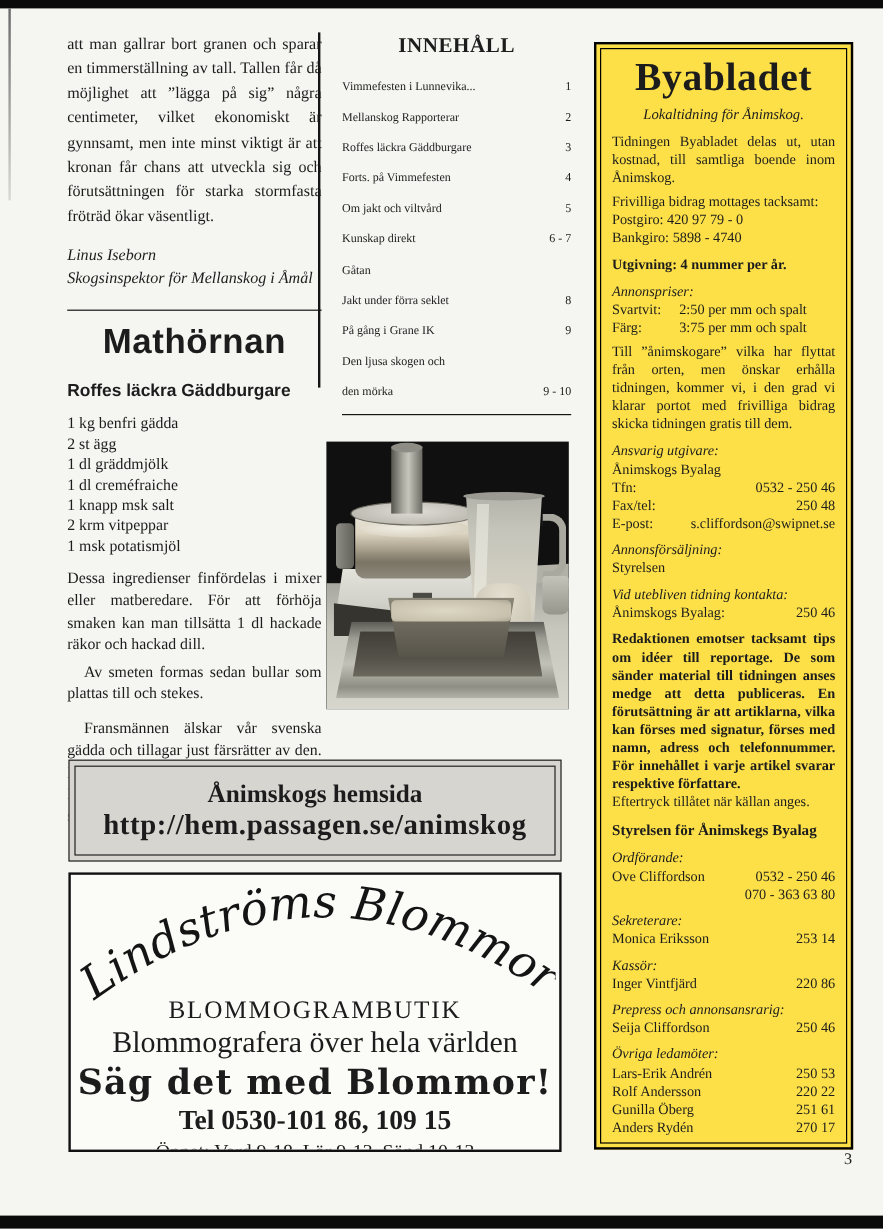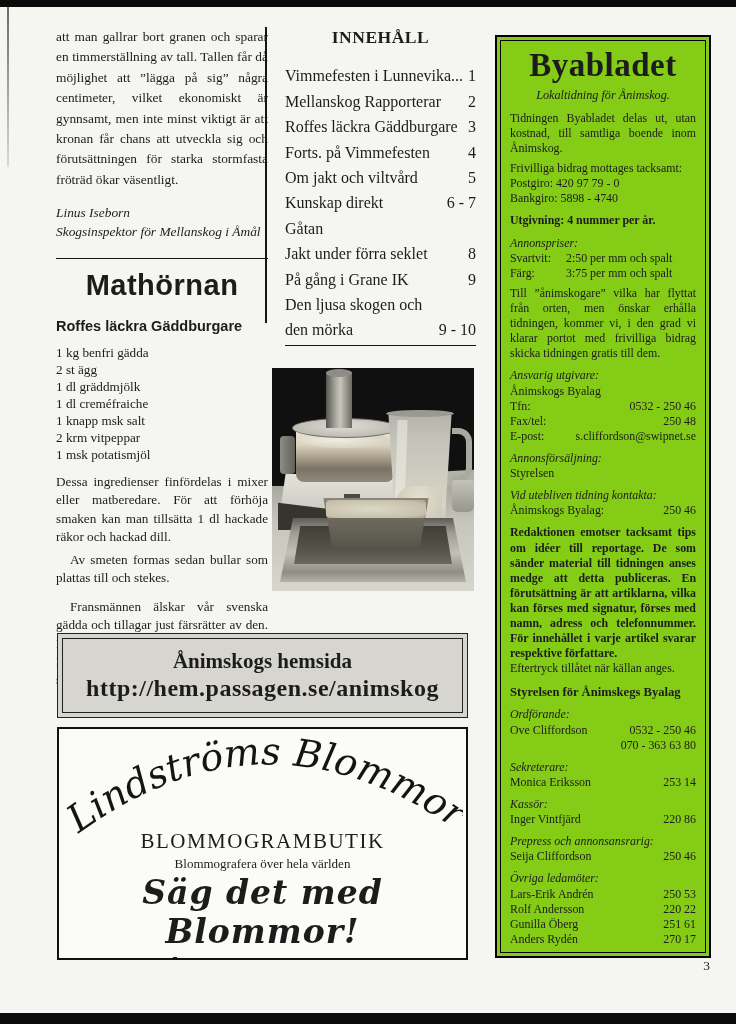--- a/index.html
+++ b/index.html
@@ -31,21 +31,21 @@
   .ingredients { list-style:none; margin-top:10px; font-size:13.2px; line-height:1.3; }
   .recipe-para { font-size:13.2px; line-height:1.4; text-align:justify; margin-top:9px; }
   .recipe-para.indent { text-indent:14px; margin-top:4px; }
   .recipe-para.space { margin-top:10px; text-indent:14px; }
 
   
   .col-rule { position:absolute; left:265px; top:27px; width:2px; height:296px; background:#151515; }
   .col-mid { position:absolute; left:285px; top:27px; width:191px; }
   .toc-title { font-weight:bold; font-size:17.5px; text-align:center; letter-spacing:0.5px; }
   .toc-list { margin-top:12px; }
-  .toc-row { display:flex; justify-content:space-between; font-size:16px; height:25.4px; align-items:flex-end; }
+  .toc-row { display:flex; justify-content:space-between; font-size:10px; height:25.4px; align-items:center; }
   .toc-bottom-rule { border:none; border-top:1.6px solid #151515; margin-top:6px; }
 
   
   .photo { position:absolute; left:272px; top:368px; width:202px; height:223px; background:#101010; overflow:hidden; }
   .photo * { position:absolute; }
   .ph-table { left:0; top:118px; width:202px; height:105px;
     background:linear-gradient(180deg,#a7a79f 0%, #c6c6bd 35%, #d6d6cd 100%); }
   .ph-table-back { left:120px; top:104px; width:82px; height:20px; background:#b1b1a8; transform:skewY(-3deg); }
   .ph-proc-base { left:6px; top:106px; width:126px; height:52px;
     background:linear-gradient(180deg,#e3e2db 0%, #d2d1c9 55%, #b8b7ae 100%);
@@ -94,29 +94,29 @@
   .hemsida-inner { width:100%; height:100%; border:1.4px solid #222;
     display:flex; flex-direction:column; justify-content:center; align-items:center; }
   .hemsida-line1 { font-weight:bold; font-size:21px; }
   .hemsida-line2 { font-weight:bold; font-size:24px; letter-spacing:0.5px; margin-top:1px; }
 
   
   .blommor-box { position:absolute; left:57px; top:727px; width:411px; height:233px;
     background:#fbfbf8; border:2.4px solid #111; text-align:center; overflow:hidden; }
   .blommor-arc { display:block; margin:2px auto 0 auto; }
   .blommor-line1 { font-size:21px; letter-spacing:1.5px; margin-top:-14px; }
-  .blommor-line2 { font-size:13px; margin-top:2px; }
-  .blommor-line3 { font-family:"DejaVu Serif", serif; font-style:italic; font-weight:bold;
-    font-size:33px; margin-top:1px; letter-spacing:1px; }
+  .blommor-line2 { font-size:25px; margin-top:2px; }
+  .blommor-line3 { font-family:"DejaVu Serif", serif; font-weight:bold;
+    font-size:29px; margin-top:1px; letter-spacing:1px; }
   .blommor-line4 { font-weight:bold; font-size:23px; margin-top:2px; }
   .blommor-line5 { font-size:16.5px; margin-top:3px; }
 
   
   .bya-outer { position:absolute; left:495px; top:35px; width:216px; height:923px;
-    border:2.2px solid #000; padding:3px; background:#84cc16; }
+    border:2.2px solid #000; padding:3px; background:#fde047; }
   .bya-inner { width:100%; height:100%; border:1.2px solid #000; padding:6px 9px 4px 9px; overflow:hidden; }
   .bya-inner { font-size:11.9px; line-height:1.27; }
   .bya-title { font-weight:bold; font-size:33px; text-align:center; letter-spacing:0.5px; line-height:1.1; }
   .bya-subtitle { font-style:italic; font-size:12.2px; text-align:center; margin:5px 0 7px 0; }
   .bya-p { text-align:justify; margin-top:5px; }
   .bya-label { font-style:italic; margin-top:7px; }
   .bya-row { display:flex; justify-content:space-between; }
   .bya-row .val { white-space:nowrap; }
   .bya-gap { margin-top:7px;font-weight:bold; }
   .bya-priceline { display:flex;font-family:Liberation Serif, serif; }

